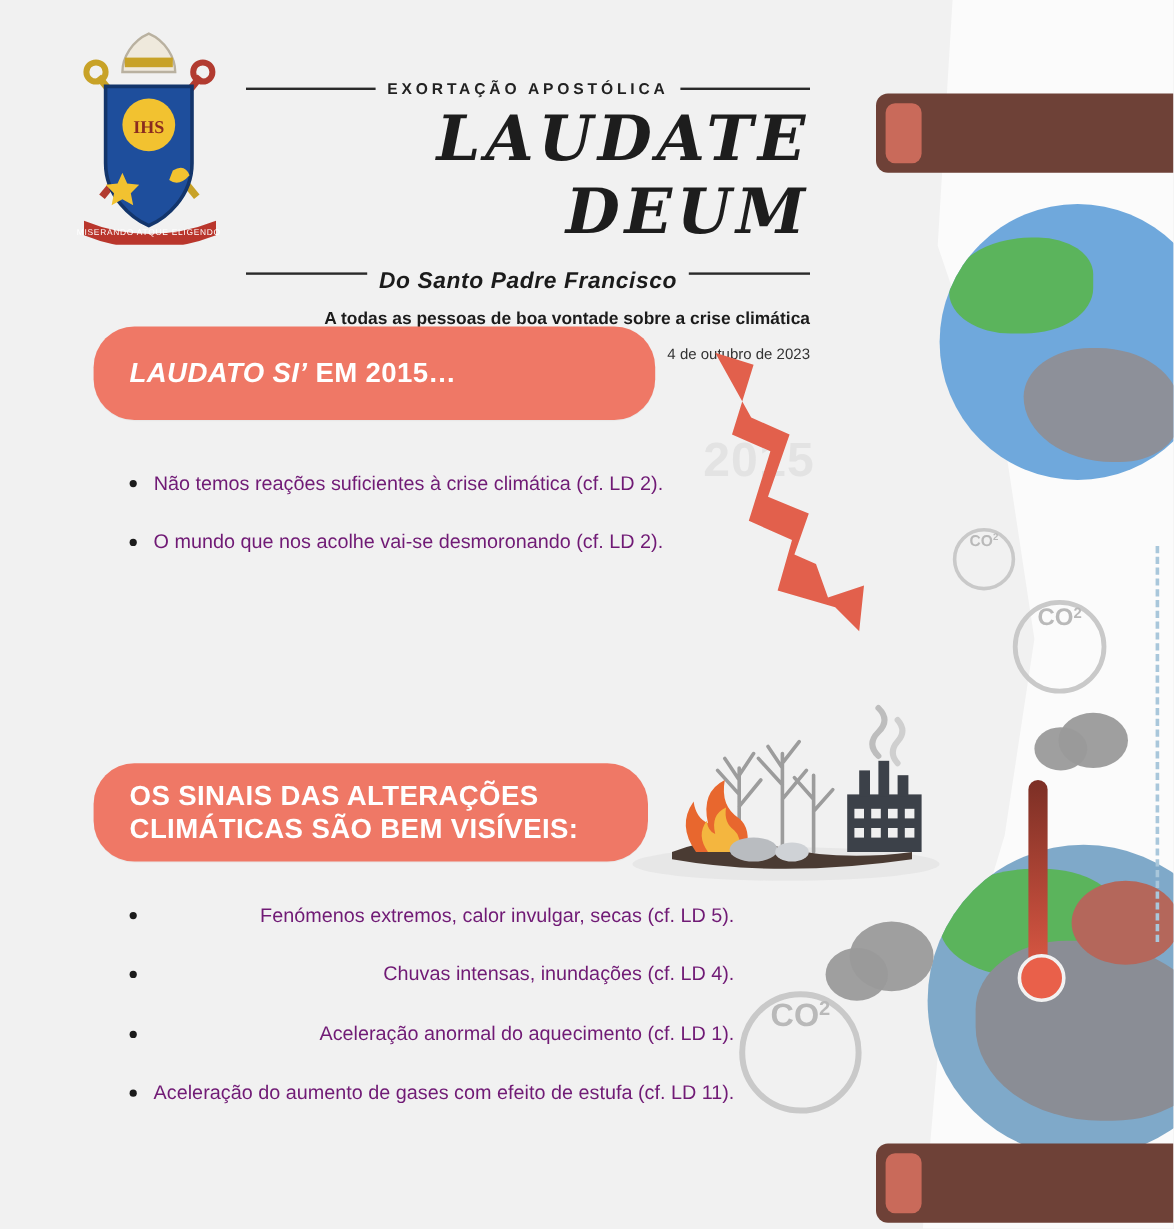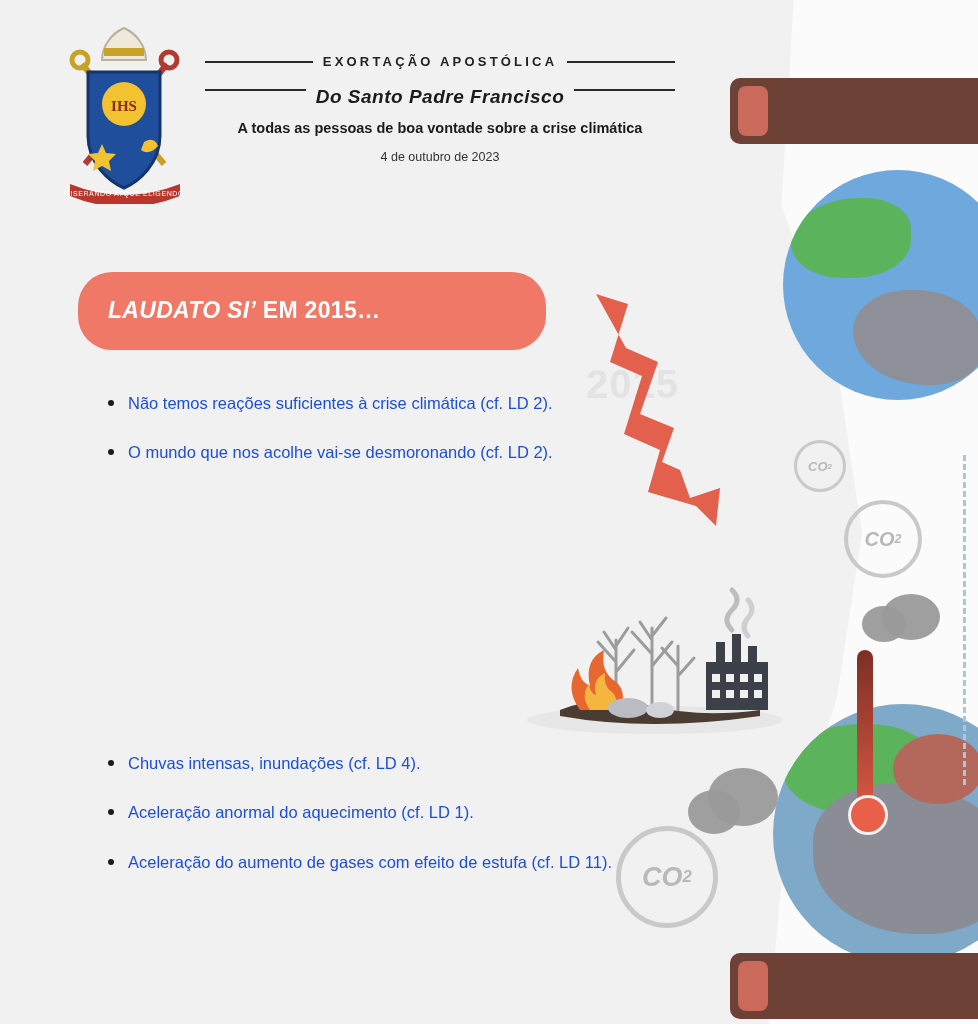--- a/index.html
+++ b/index.html
@@ -41,31 +41,31 @@
   .thermo .bulb{position:absolute;left:0;top:145px;width:34px;height:34px;border-radius:50%;background:#e9604a;border:3px solid #f2f2f2;}
 
   
   .cloud{position:absolute;background:#9a9a9a;border-radius:50%;opacity:.95;}
   .c1{right:38px;top:594px;width:58px;height:46px;}
   .c2{right:72px;top:606px;width:44px;height:36px;}
   .c3{right:200px;top:768px;width:70px;height:58px;}
   .c4{right:238px;top:790px;width:52px;height:44px;}
 
   
-  .co2{position:absolute;border-radius:50%;border:4px solid #c9c9c9;color:#b9b9b9;display:flex;align-items:center;justify-content:center;font-weight:bold;font-style:italic;}
+  .co2{position:absolute;border-radius:50%;border:4px solid #c9c9c9;color:#b9b9b9;display:flex;justify-content:center;font-weight:bold;}
   .co2 sub{font-size:.62em;vertical-align:sub;}
   .co2-a{left:794px;top:440px;width:46px;height:46px;border-width:3px;font-size:13px;}
   .co2-b{left:844px;top:500px;width:70px;height:70px;font-size:20px;}
   .co2-c{left:616px;top:826px;width:92px;height:92px;border-width:5px;font-size:27px;}
 
   
   .header{position:relative;padding-top:26px;}
   .crest{position:absolute;left:52px;top:24px;width:145px;height:180px;}
 
-  .title-block{position:absolute;left:205px;top:54px;width:470px;text-align:center;}
+  .title-block{position:absolute;left:205px;top:66px;width:470px;text-align:right;}
   .kicker-row{display:flex;align-items:center;justify-content:center;gap:10px;}
   .kicker-row .rule{height:2px;background:#2a2a2a;flex:1;}
   .kicker{font-size:13px;letter-spacing:3.2px;font-weight:bold;color:#222;white-space:nowrap;}
   .main-title{font-family:"DejaVu Serif", serif;font-style:italic;font-size:52px;letter-spacing:4px;color:#1d1d1d;margin:4px 0 2px;font-weight:bold;}
   .sub-row{display:flex;align-items:center;justify-content:center;gap:10px;margin-top:2px;}
   .sub-row .rule{height:2px;background:#2a2a2a;flex:1;}
   .subtitle{font-size:19px;font-style:italic;font-weight:bold;letter-spacing:.5px;white-space:nowrap;margin-top:15px;}
   .tagline{margin-top:12px;font-size:14.5px;font-weight:bold;}
   .date{margin-top:14px;font-size:12.5px;color:#333;}
 
@@ -77,21 +77,21 @@
     box-shadow:0 1px 0 rgba(0,0,0,.03);
   }
   .pill-1{left:78px;top:272px;width:408px;height:78px;padding:0 30px;font-size:23px;}
   .pill-2{left:78px;top:636px;width:402px;height:82px;padding:0 30px;font-size:23px;}
   .pill em{font-style:italic;}
 
   
   ul.bullets{list-style:none;margin:0;padding:0;position:absolute;}
   ul.bullets li{
     position:relative;padding-left:28px;margin-bottom:26px;
-    font-size:16.5px;line-height:1.42;color:#1d4ed8;max-width:560px;
+    font-size:16.5px;line-height:1.42;color:#701a75;max-width:560px;text-align:right;
   }
   ul.bullets li:before{
     content:"";position:absolute;left:8px;top:8px;width:6px;height:6px;border-radius:50%;background:#1b1b1b;
   }
   .list-1{left:100px;top:392px;}
   .list-2{left:100px;top:752px;}
 
   
   .year-2015{position:absolute;left:586px;top:362px;font-size:40px;font-weight:bold;color:#e3e3e3;letter-spacing:1px;}
   .arrow-svg{position:absolute;left:570px;top:292px;}
@@ -175,20 +175,21 @@
       <path d="M18 160 q54 22 110 0 l0 12 q-56 22 -110 0 z" fill="#b9362c"></path>
       <text x="72" y="172" font-size="7" fill="#ffffff" text-anchor="middle" letter-spacing="0.6">MISERANDO ATQUE ELIGENDO</text>
     </svg>
 
     <div class="title-block">
       <div class="kicker-row">
         <span class="rule"></span>
         <span class="kicker">EXORTAÇÃO APOSTÓLICA</span>
         <span class="rule"></span>
       </div>
+      <div class="main-title">LAUDATE DEUM</div>
       <div class="sub-row">
         <span class="rule"></span>
         <span class="subtitle">Do Santo Padre Francisco</span>
         <span class="rule"></span>
       </div>
       <div class="tagline">A todas as pessoas de boa vontade sobre a crise climática</div>
       <div class="date">4 de outubro de 2023</div>
     </div>
   </div>
 
@@ -242,20 +243,27 @@
 
     <path d="M40 130 q40 -16 90 -4 q50 12 110 4 l0 6 q-110 16 -200 0 z" fill="#4a3b33"></path>
 
     <path d="M60 130 q-16 -22 -2 -42 q2 14 12 18 q-6 -26 14 -36 q-4 22 12 32 q10 8 6 28 z" fill="#e8672e"></path>
     <path d="M70 130 q-10 -14 -1 -26 q1 9 7 11 q-4 -16 9 -22 q-2 13 7 19 q6 5 4 18 z" fill="#f4b63f"></path>
 
     <ellipse cx="108" cy="128" rx="20" ry="10" fill="#b9bcc0"></ellipse>
     <ellipse cx="140" cy="130" rx="14" ry="8" fill="#cfd2d6"></ellipse>
   </svg>
 
+  <div class="pill pill-2">
+    <div>
+      <div>OS SINAIS DAS ALTERAÇÕES</div>
+      <div>CLIMÁTICAS SÃO BEM VISÍVEIS:</div>
+    </div>
+  </div>
 
   <ul class="bullets list-2">
+    <li>Fenómenos extremos, calor invulgar, secas (cf. LD 5).</li>
     <li>Chuvas intensas, inundações (cf. LD 4).</li>
     <li>Aceleração anormal do aquecimento (cf. LD 1).</li>
     <li>Aceleração do aumento de gases com efeito de estufa (cf. LD 11).</li>
   </ul>
 
 </div>
 
 </body></html>

